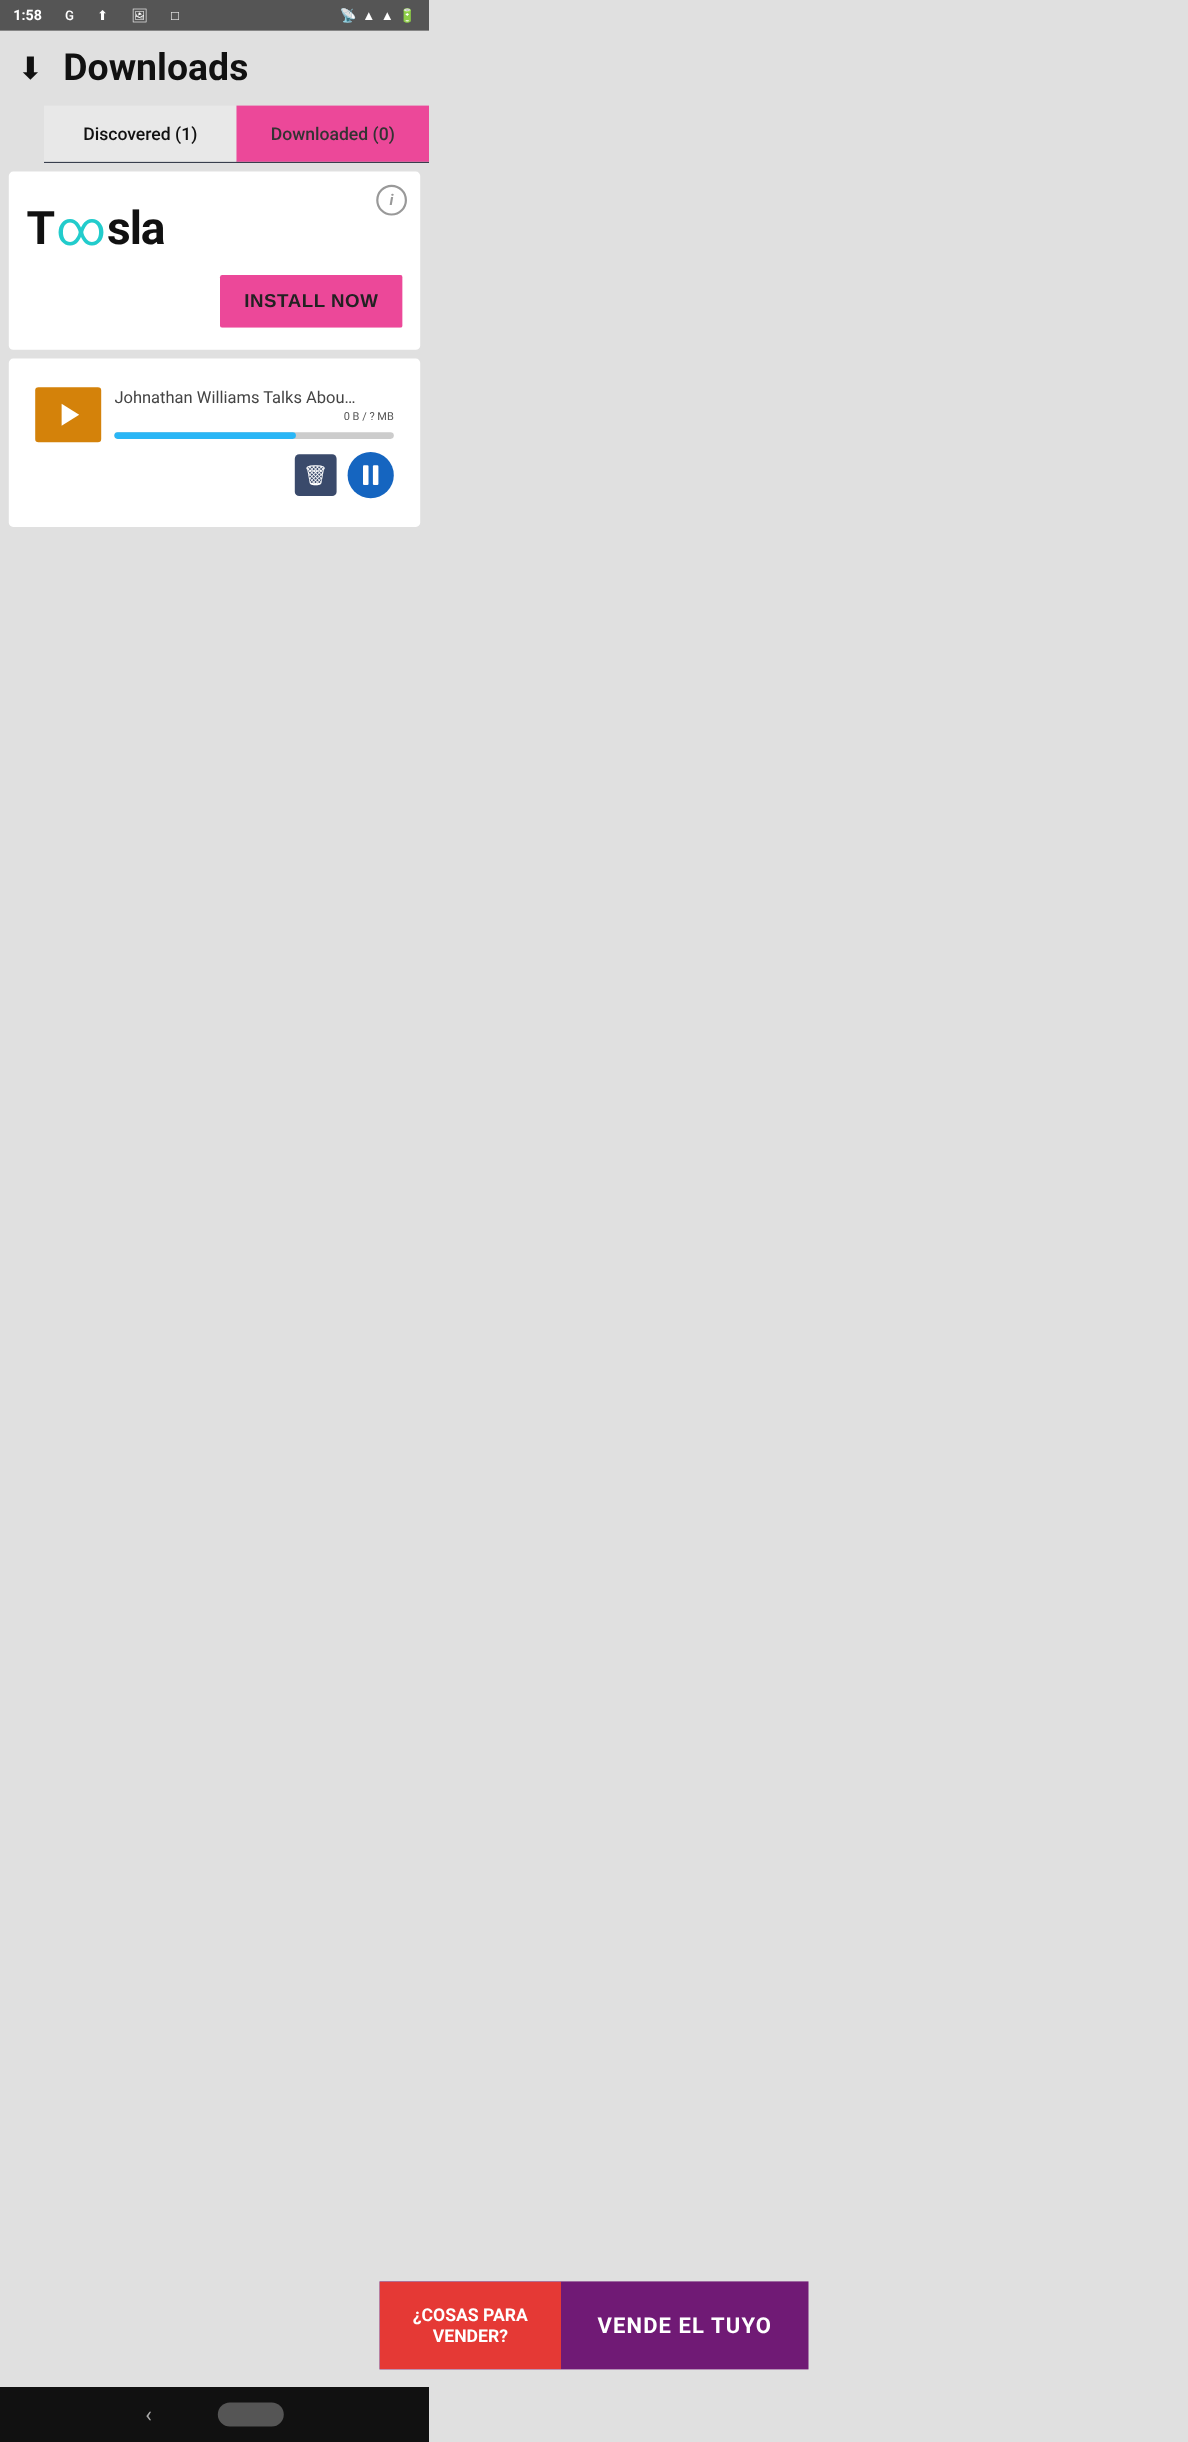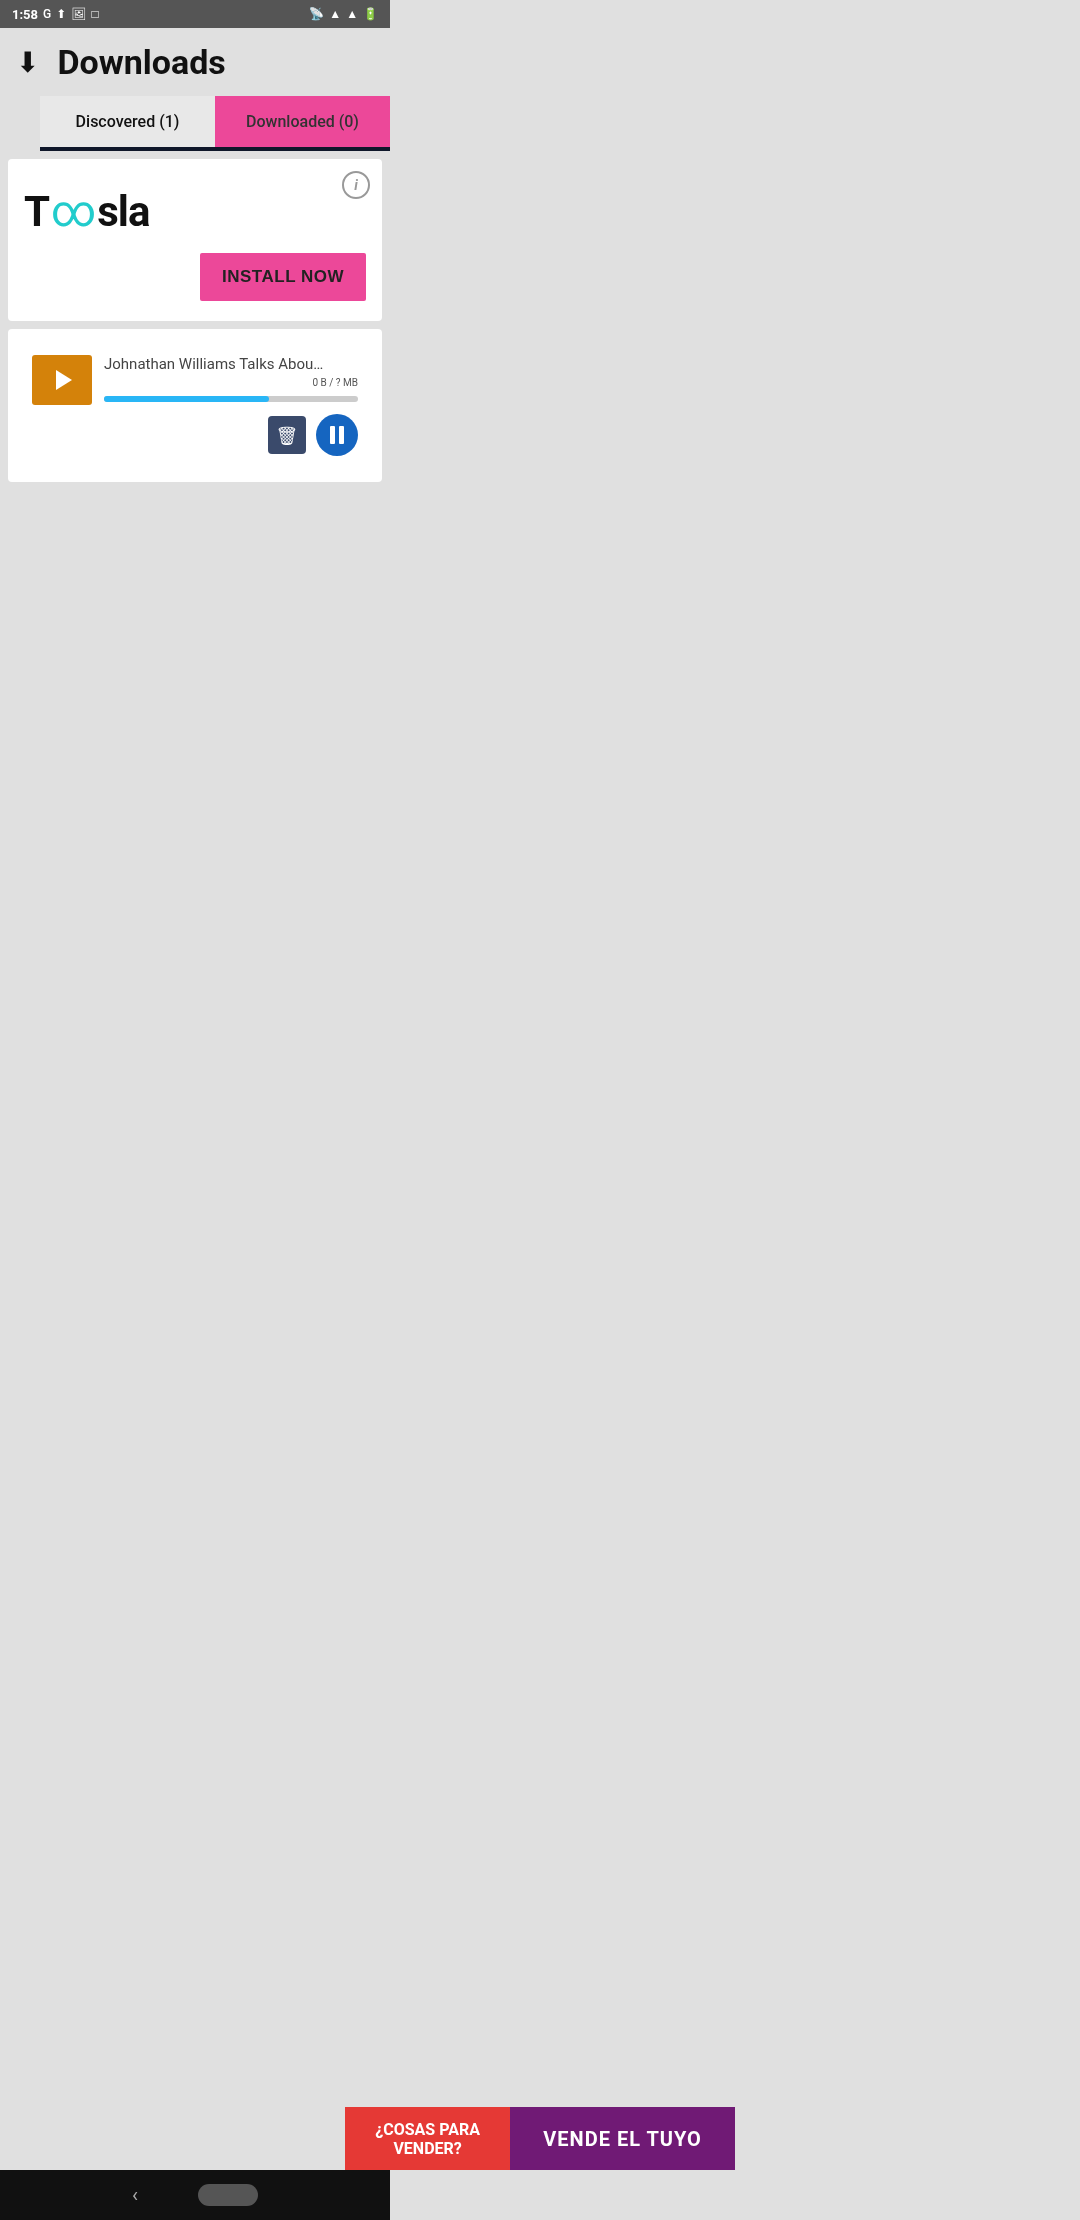--- a/index.html
+++ b/index.html
@@ -18,21 +18,21 @@
       background: #555;
       color: white;
       display: flex;
       align-items: center;
       justify-content: space-between;
       padding: 0 12px;
       height: 28px;
       font-size: 12px;
       font-weight: 500;
     }
-    .status-left { display: flex; align-items: center; gap: 5px; }
+    .status-left { display: flex; align-items: center; gap: 21px; }
     .status-right { display: flex; align-items: center; gap: 5px; }
     .status-time { font-size: 13px; font-weight: 700; }
 
     
     .header {
       background: #e0e0e0;
       display: flex;
       align-items: center;
       padding: 14px 16px;
       gap: 18px;
@@ -43,21 +43,21 @@
     }
     .header-title {
       font-size: 34px;
       font-weight: 700;
       color: #111;
     }
 
     
     .tabs {
       display: flex;
-      border-bottom: 4px solid #0f172a;
+      border-bottom: 1px solid #0f172a;
       margin-left: 40px;
     }
     .tab {
       flex: 1;
       padding: 16px 8px;
       text-align: center;
       font-size: 16px;
       font-weight: 500;
       cursor: pointer;
       background: #e0e0e0;
@@ -237,23 +237,23 @@
       min-height: 500px;
     }
 
     
     .ad-banner {
       position: fixed;
       bottom: 50px;
       left: 0;
       right: 0;
       width: 390px;
-      margin: 0 auto;
-      display: flex;
-      height: 63px;
+      margin: 16px auto;
+      display: flex;
+      height: 80px;
       overflow: hidden;
     }
     .ad-left {
       flex: 1;
       background: #e53935;
       display: flex;
       align-items: center;
       justify-content: center;
       padding: 8px;
     }

